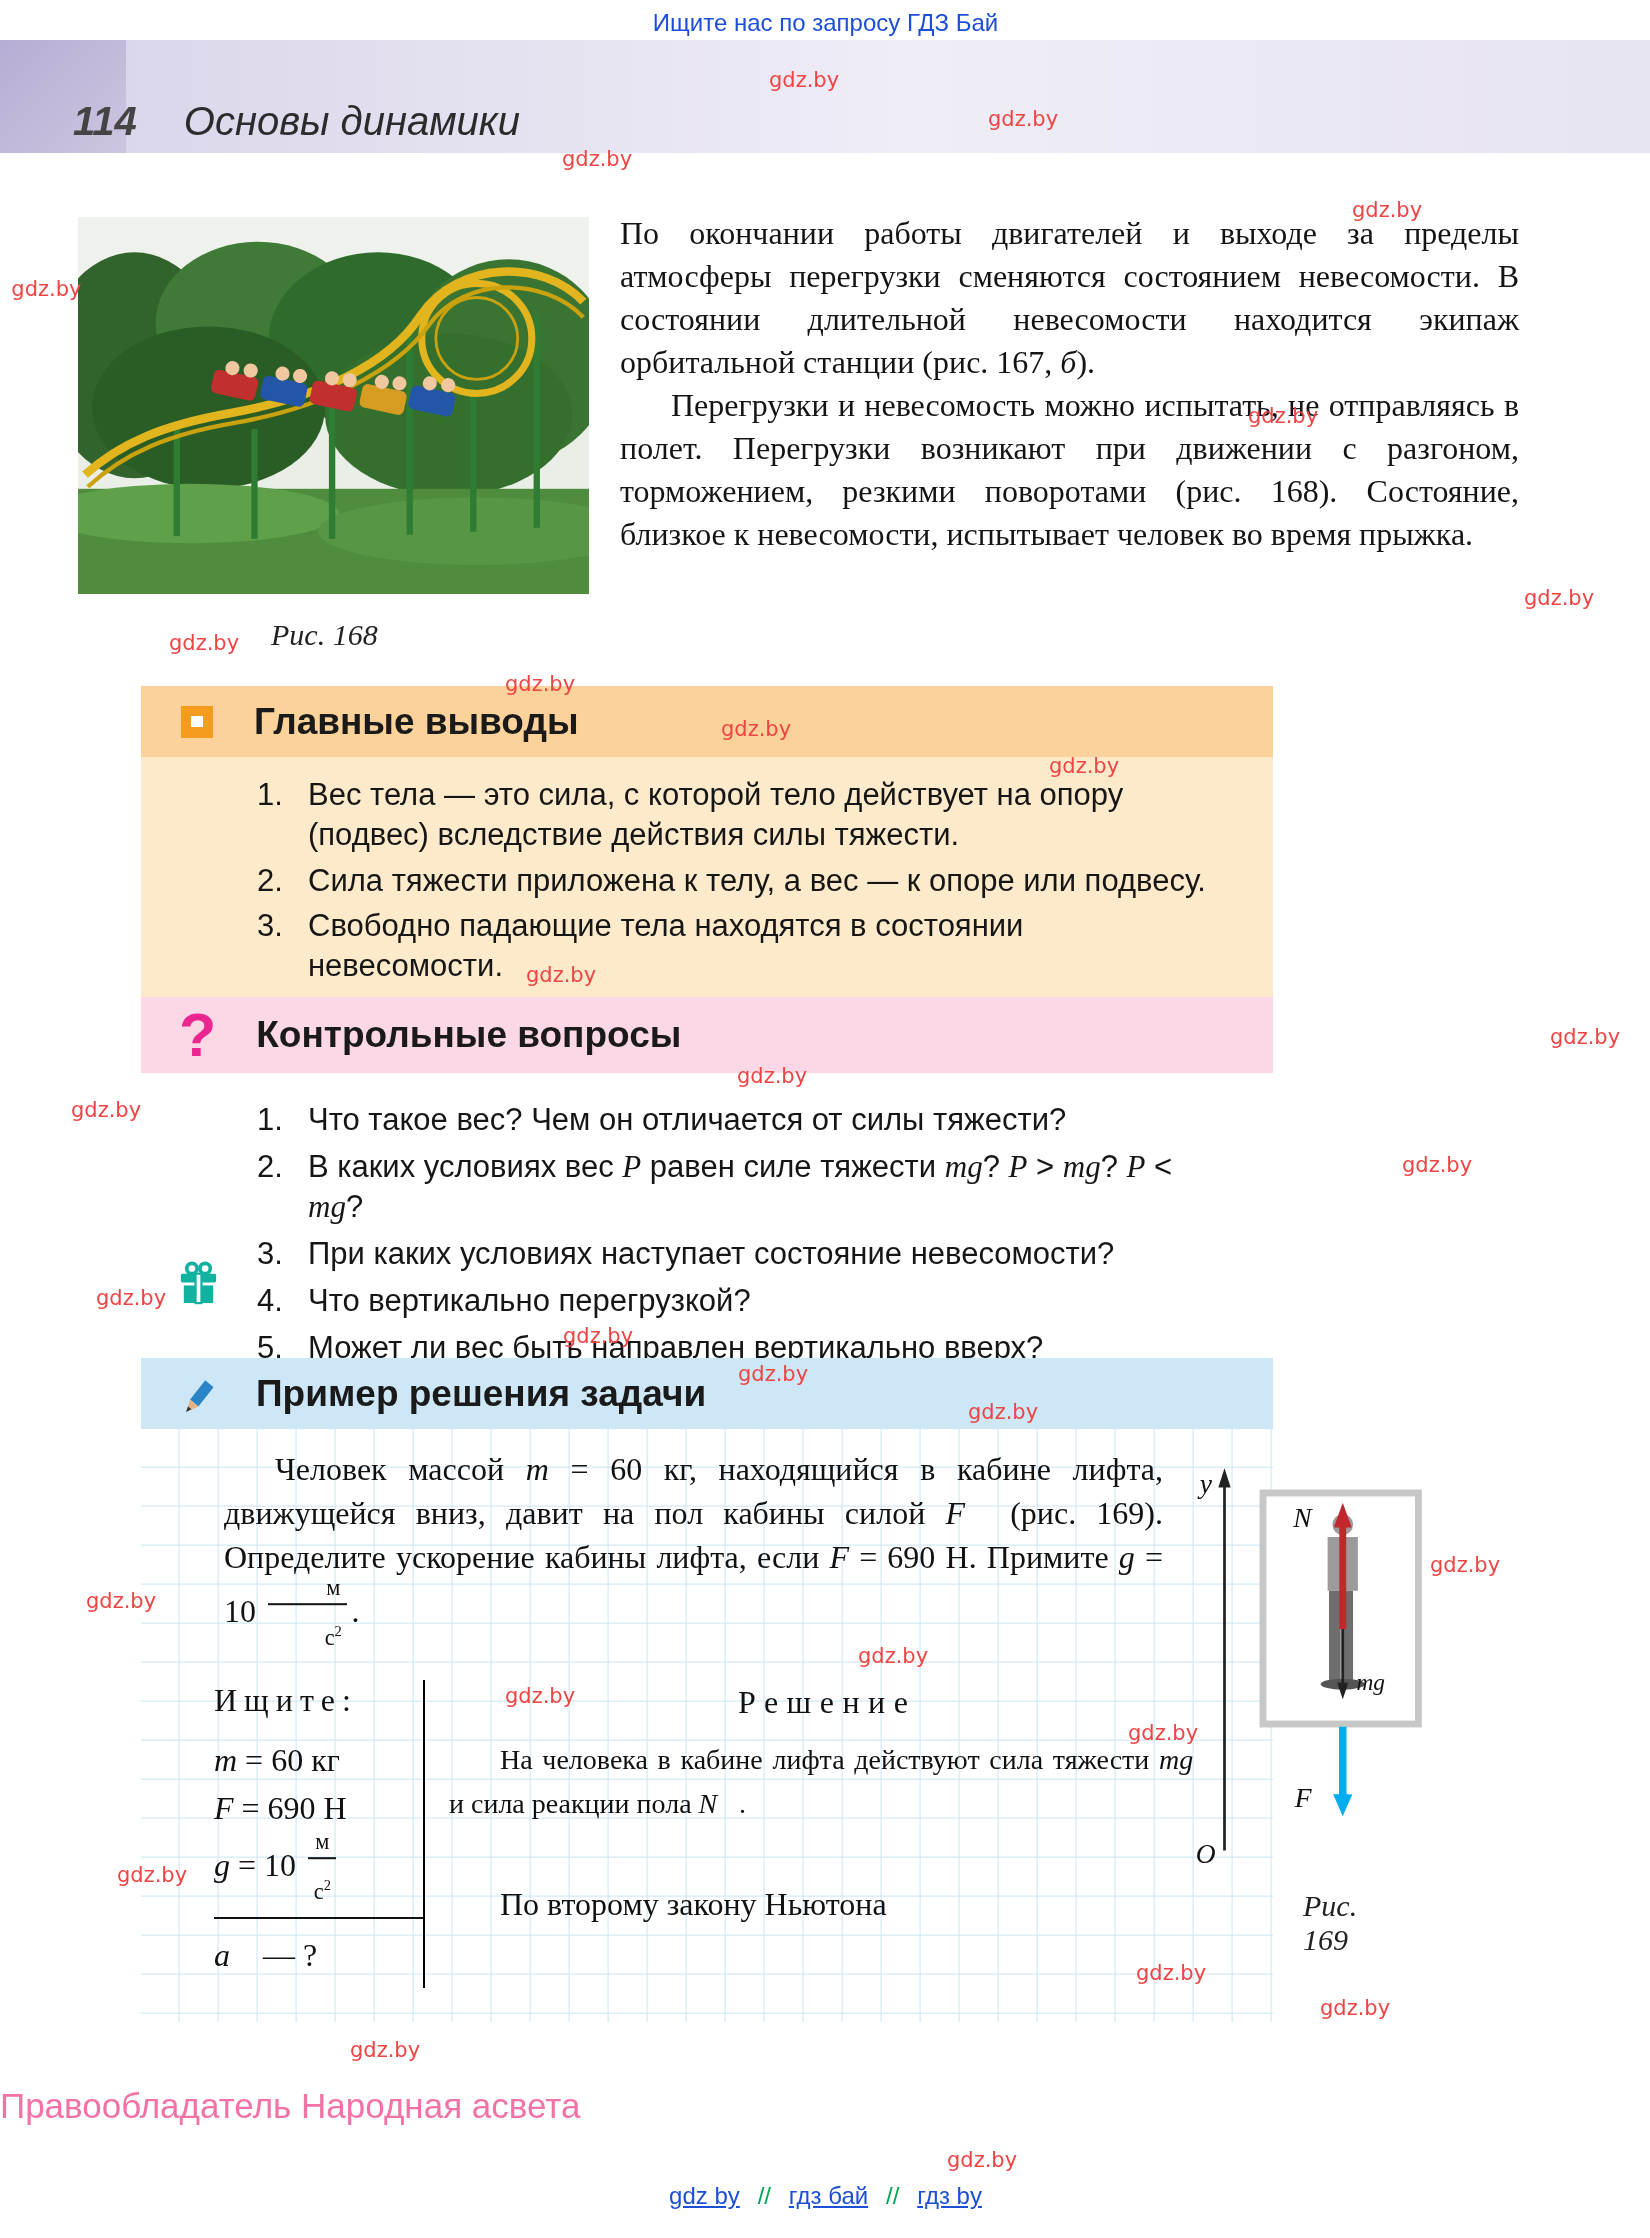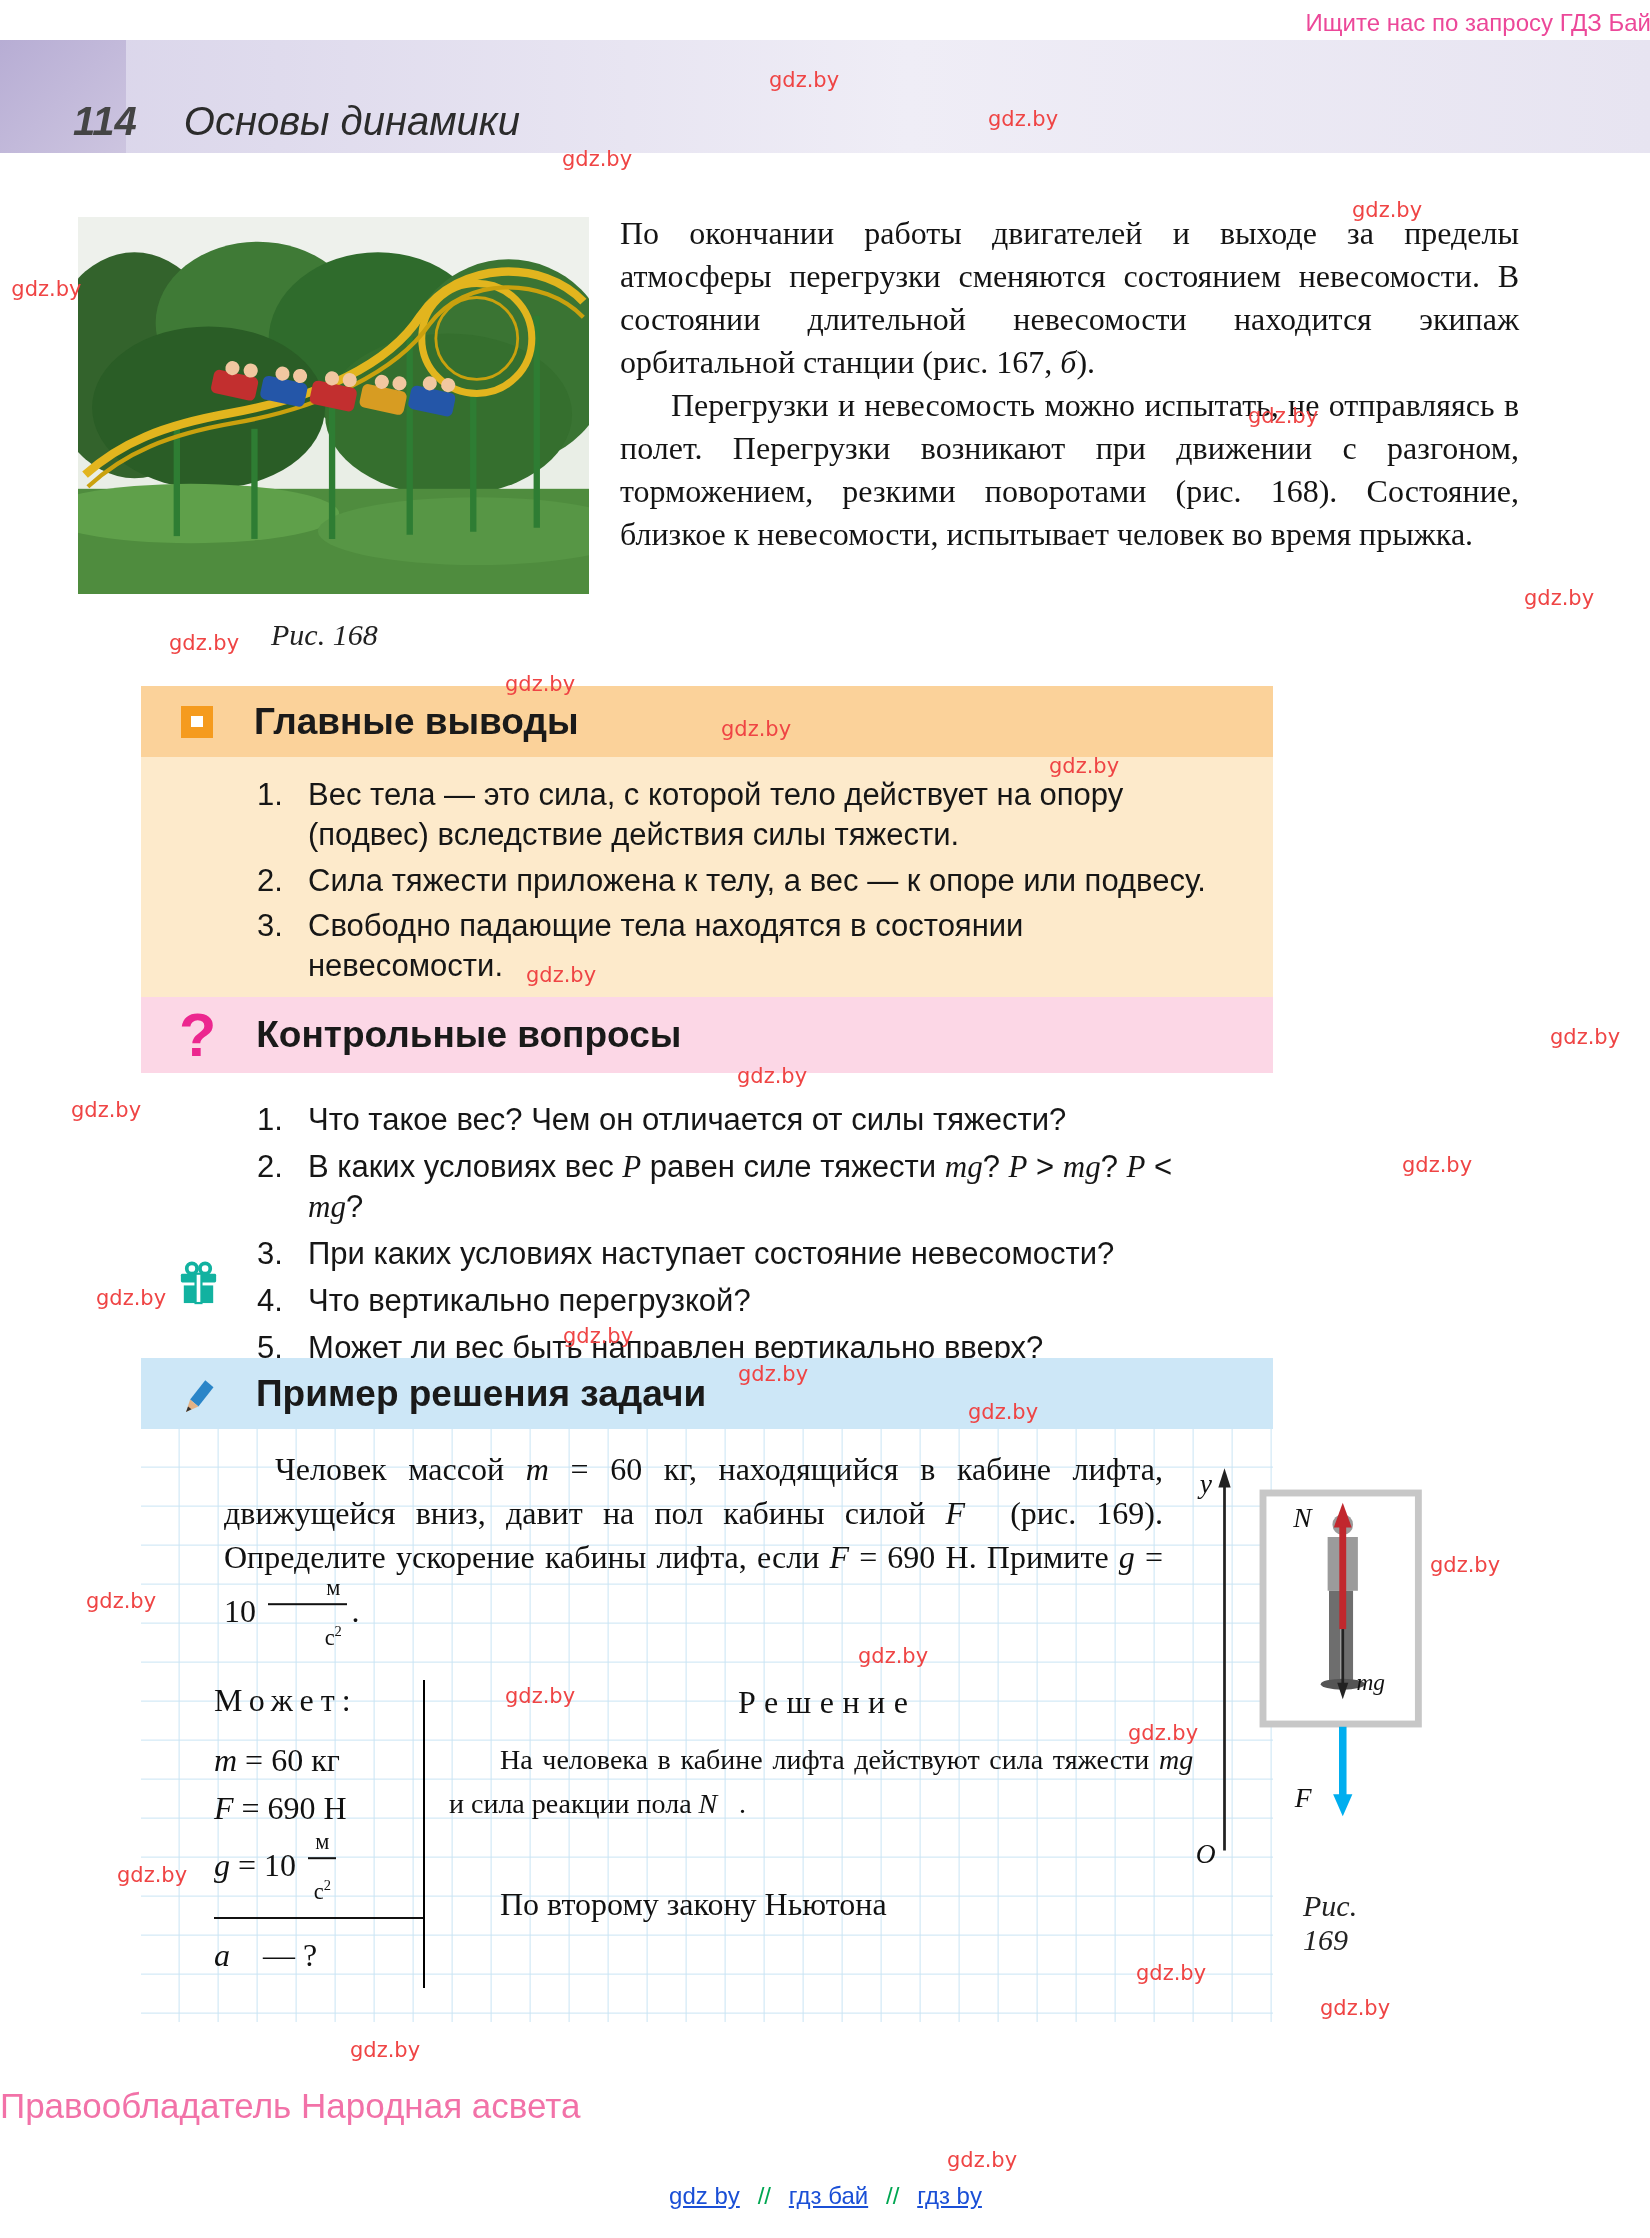--- a/index.html
+++ b/index.html
@@ -1,22 +1,22 @@
 <!DOCTYPE html>
 <html style="font-size:11.3px"><head>
 <meta charset="utf-8">
 <style>
   *{margin:0;padding:0;box-sizing:border-box}
   html,body{background:#ffffff}
   .page{position:relative;width:1651px;height:2239px;background:#fff;overflow:hidden;
         font-family:"Liberation Sans",sans-serif;color:#161616}
 
   
-  .top-link{position:absolute;top:8.5px;left:0;width:100%;text-align:right;
-            font-size:24px;color:#ec4899}
+  .top-link{position:absolute;top:8.5px;left:0;width:100%;text-align:center;
+            font-size:24px;color:#1d4ed8}
 
   
   .header-band{position:absolute;left:0;top:40px;width:100%;height:113px;
                background:linear-gradient(90deg,#d8d3e9 0%,#efedf6 55%,#e7e4f1 100%)}
   .header-square{position:absolute;left:0;top:40px;width:126px;height:113px;
                  background:linear-gradient(135deg,#b7add4,#cdc5e0)}
   .header-meta{position:absolute;left:73px;top:99px;display:flex;align-items:baseline;gap:47px;
                font-style:italic}
   .page-num{font-size:40px;font-weight:bold;color:#444}
   .chapter{font-size:40px;color:#2b2b2b}
@@ -255,21 +255,21 @@
       </span>
       <h2 class="box-title">Пример решения задачи</h2>
     </div>
     <div class="blue-body">
       <div class="problem">Человек массой <i>m</i> = 60 кг, находящийся в кабине лифта, движущейся вниз, давит на пол кабины силой <i>F⃗</i> (рис. 169). Определите ускорение кабины лифта, если <i>F</i> = 690 Н. Примите <i>g</i> = 10 <span class="frac">
             <span class="fnum">м</span>
             <span class="fden">с<sup>2</sup></span>
           </span>.</div>
 
       <div class="given">
-        <div class="given-label">Может:</div>
+        <div class="given-label">Ищите:</div>
         <div class="given-line"><i>m</i> = 60 кг</div>
         <div class="given-line"><i>F</i> = 690 Н</div>
         <div class="given-line"><i>g</i> = 10 <span class="frac">
               <span class="fnum">м</span>
               <span class="fden">с<sup>2</sup></span>
             </span></div>
         <div class="given-rule"></div>
         <div class="given-line find"><i>a⃗</i> — ?</div>
       </div>
       <div class="given-sep"></div>

